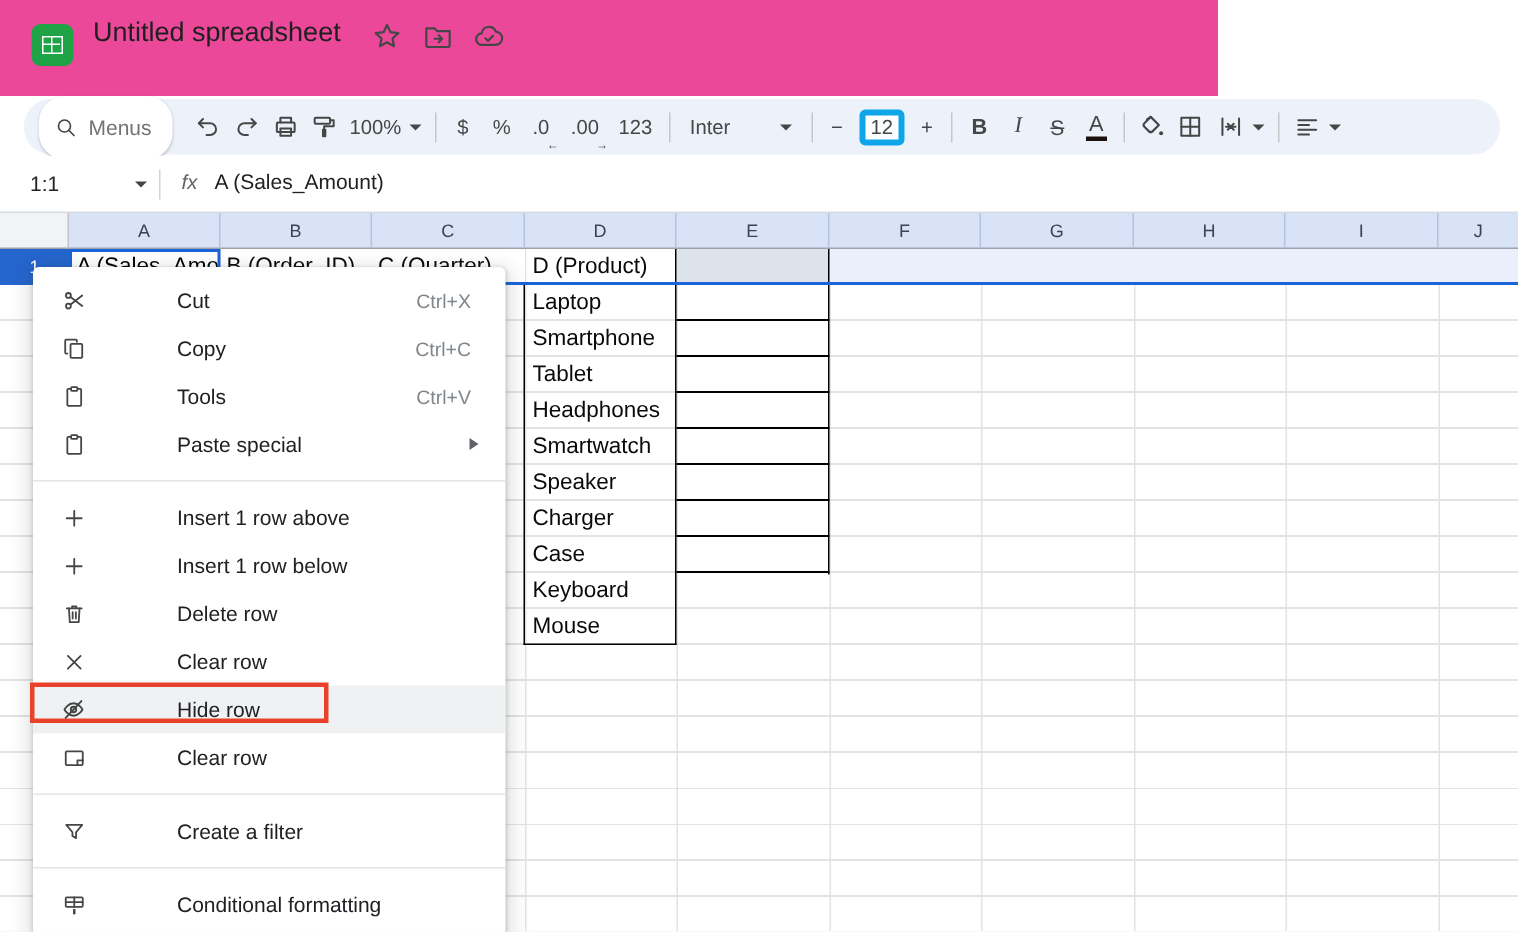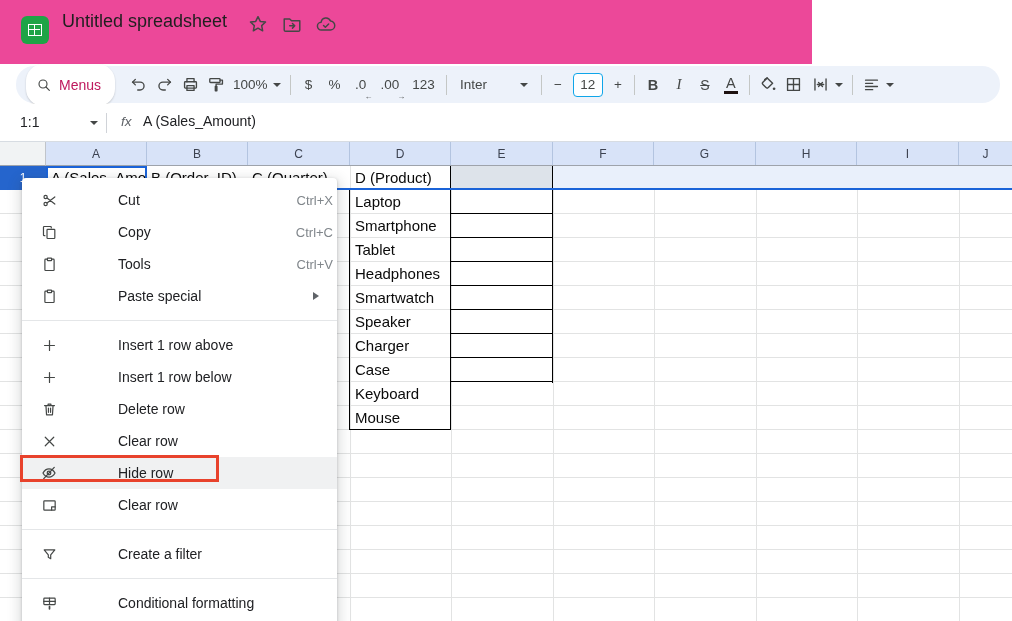--- a/index.html
+++ b/index.html
@@ -21,25 +21,25 @@
   .menubar span { font-size:14.5px; color:#1f1f1f; padding:2px 11px; border-radius:6px; }
 
   
   .toolbar { position:absolute; left:16px; top:66px; width:984px; height:37px;
              background:#edf2fa; border-radius:18px; display:flex; align-items:center;
              padding:0 6px; color:#444746; }
   .tb { display:flex; align-items:center; justify-content:center; height:28px;
         min-width:26px; border-radius:4px; font-size:13.5px; color:#444746; position:relative; }
   .pill { background:#fff; border-radius:17px; height:42px; padding:0 14px 0 10px;
           display:flex; align-items:center; gap:7px; box-shadow:0 1px 2px rgba(0,0,0,.18);
-          margin-left:4px; margin-right:10px; font-size:14px; color:#be185d; }
+          margin-left:4px; margin-right:10px; font-size:14px; color:#737373; }
   .sep { width:1px; height:20px; background:#c4c7c5; margin:0 5px; }
   .caret { width:0; height:0; border-left:4px solid transparent; border-right:4px solid transparent;
            border-top:4.5px solid #444746; margin-left:5px; }
-  .sizebox { border:1px solid #0ea5e9; border-radius:4px; width:30px; height:24px;
+  .sizebox { border:4px solid #0ea5e9; border-radius:4px; width:30px; height:24px;
              display:flex; align-items:center; justify-content:center; font-size:13.5px;
              margin:0 4px; background:#fdfeff; }
   .fmt { font-size:13.5px; padding:0 6px; }
   .dec { position:relative; padding:0 7px; }
   .dec small { position:absolute; bottom:-2px; right:1px; font-size:8px; color:#444746; }
   .bold-b { font-weight:bold; font-size:14.5px; }
   .ital-i { font-style:italic; font-family:"Liberation Serif", serif; font-size:15px; }
   .strike-s { text-decoration:line-through; font-size:14px; }
   .color-a { font-size:14.5px; border-bottom:3px solid #1d1110; line-height:15px; padding:0 2px; }
   svg.ic { stroke:#444746; fill:none; stroke-width:1.7; stroke-linecap:round; stroke-linejoin:round; }
@@ -76,21 +76,21 @@
   .ebox { position:absolute; left:451px; top:0; width:102px; height:217px;
           background:repeating-linear-gradient(to bottom, transparent 0 23px, #000 23px 24px); }
 
   
   .ctx { position:absolute; left:22px; top:178px; width:315px; background:#fff;
          border-radius:4px; padding:6px 0 10px 0; z-index:50;
          box-shadow:0 1px 3px rgba(60,64,67,.3), 0 4px 12px 4px rgba(60,64,67,.15); }
   .ci { height:32px; display:flex; align-items:center; position:relative;gap:46px; }
   .ci .mic { width:22px; margin-left:16px; display:flex; justify-content:center; color:#444746; }
   .ci .lbl { font-size:14px; color:#202124; margin-left:12px; flex:1; }
-  .ci .sc  { font-size:13px; color:#80868b; margin-right:4px; }
+  .ci .sc  { font-size:13px; color:#80868b; margin-right:23px; }
   .ci.hover { background:#f0f1f2; }
   .subarrow { width:0; height:0; border-top:4.5px solid transparent; border-bottom:4.5px solid transparent;
               border-left:6px solid #5f6368; margin-right:18px; }
   .csep { height:1px; background:#e4e6e8; margin:8px 0; }
   .redbox { position:absolute; left:-2px; top:277px; width:199px; height:27px;
             border:3px solid #e8422c; z-index:60; pointer-events:none; }
 </style>
 </head>
 <body>
 

